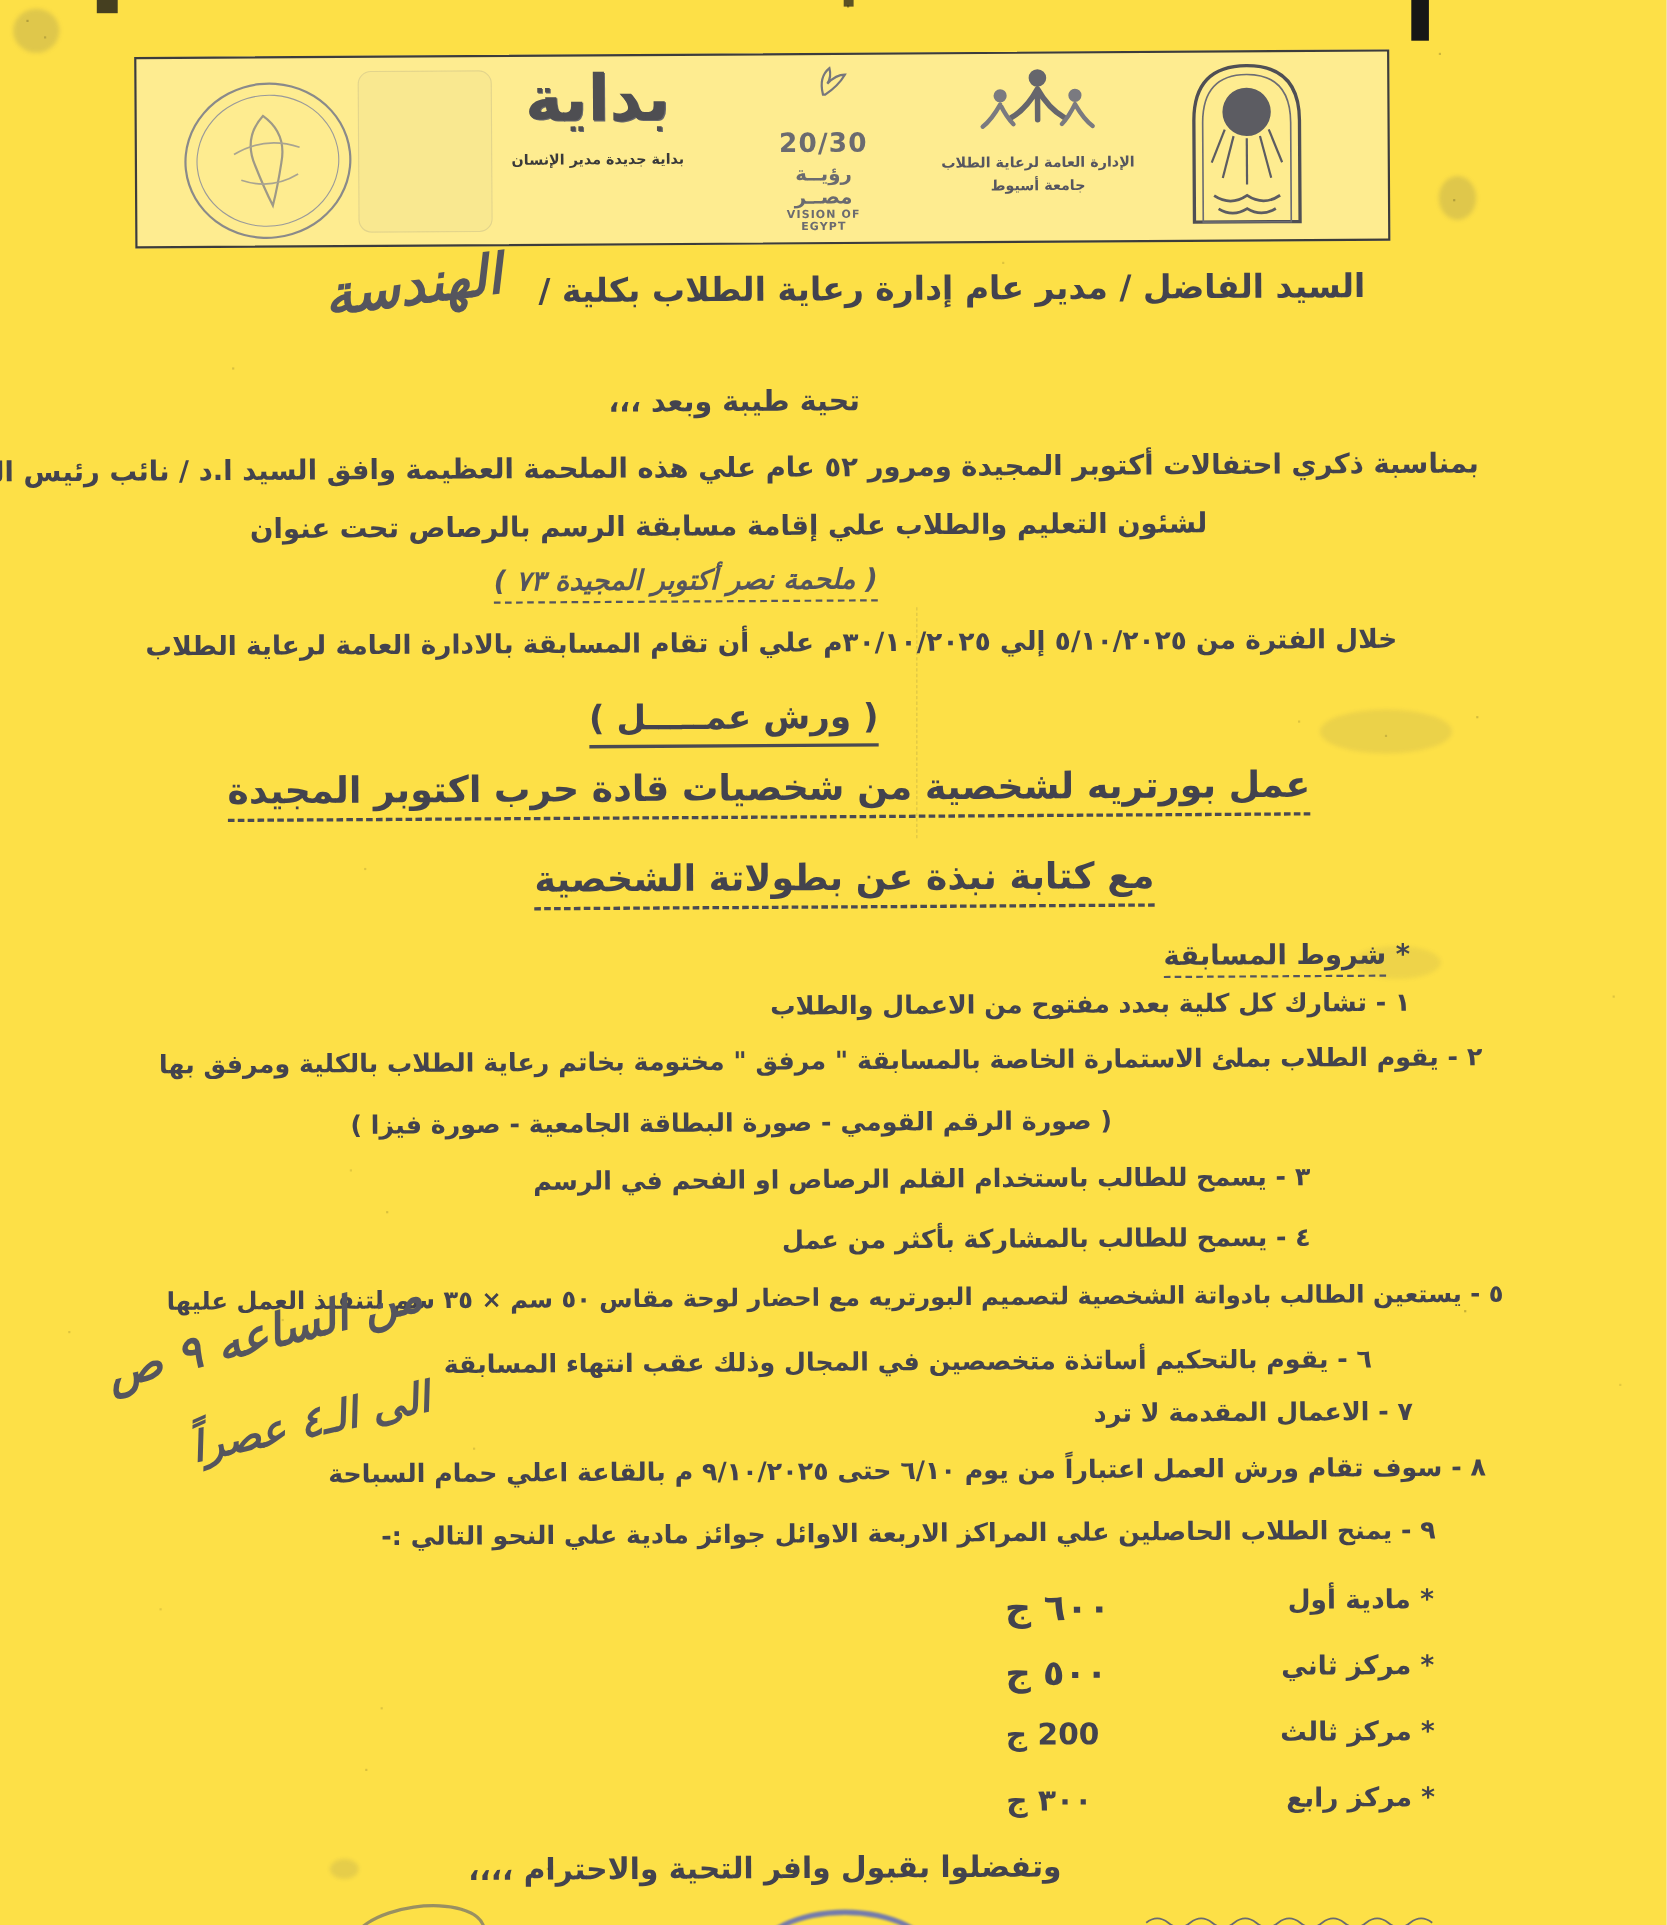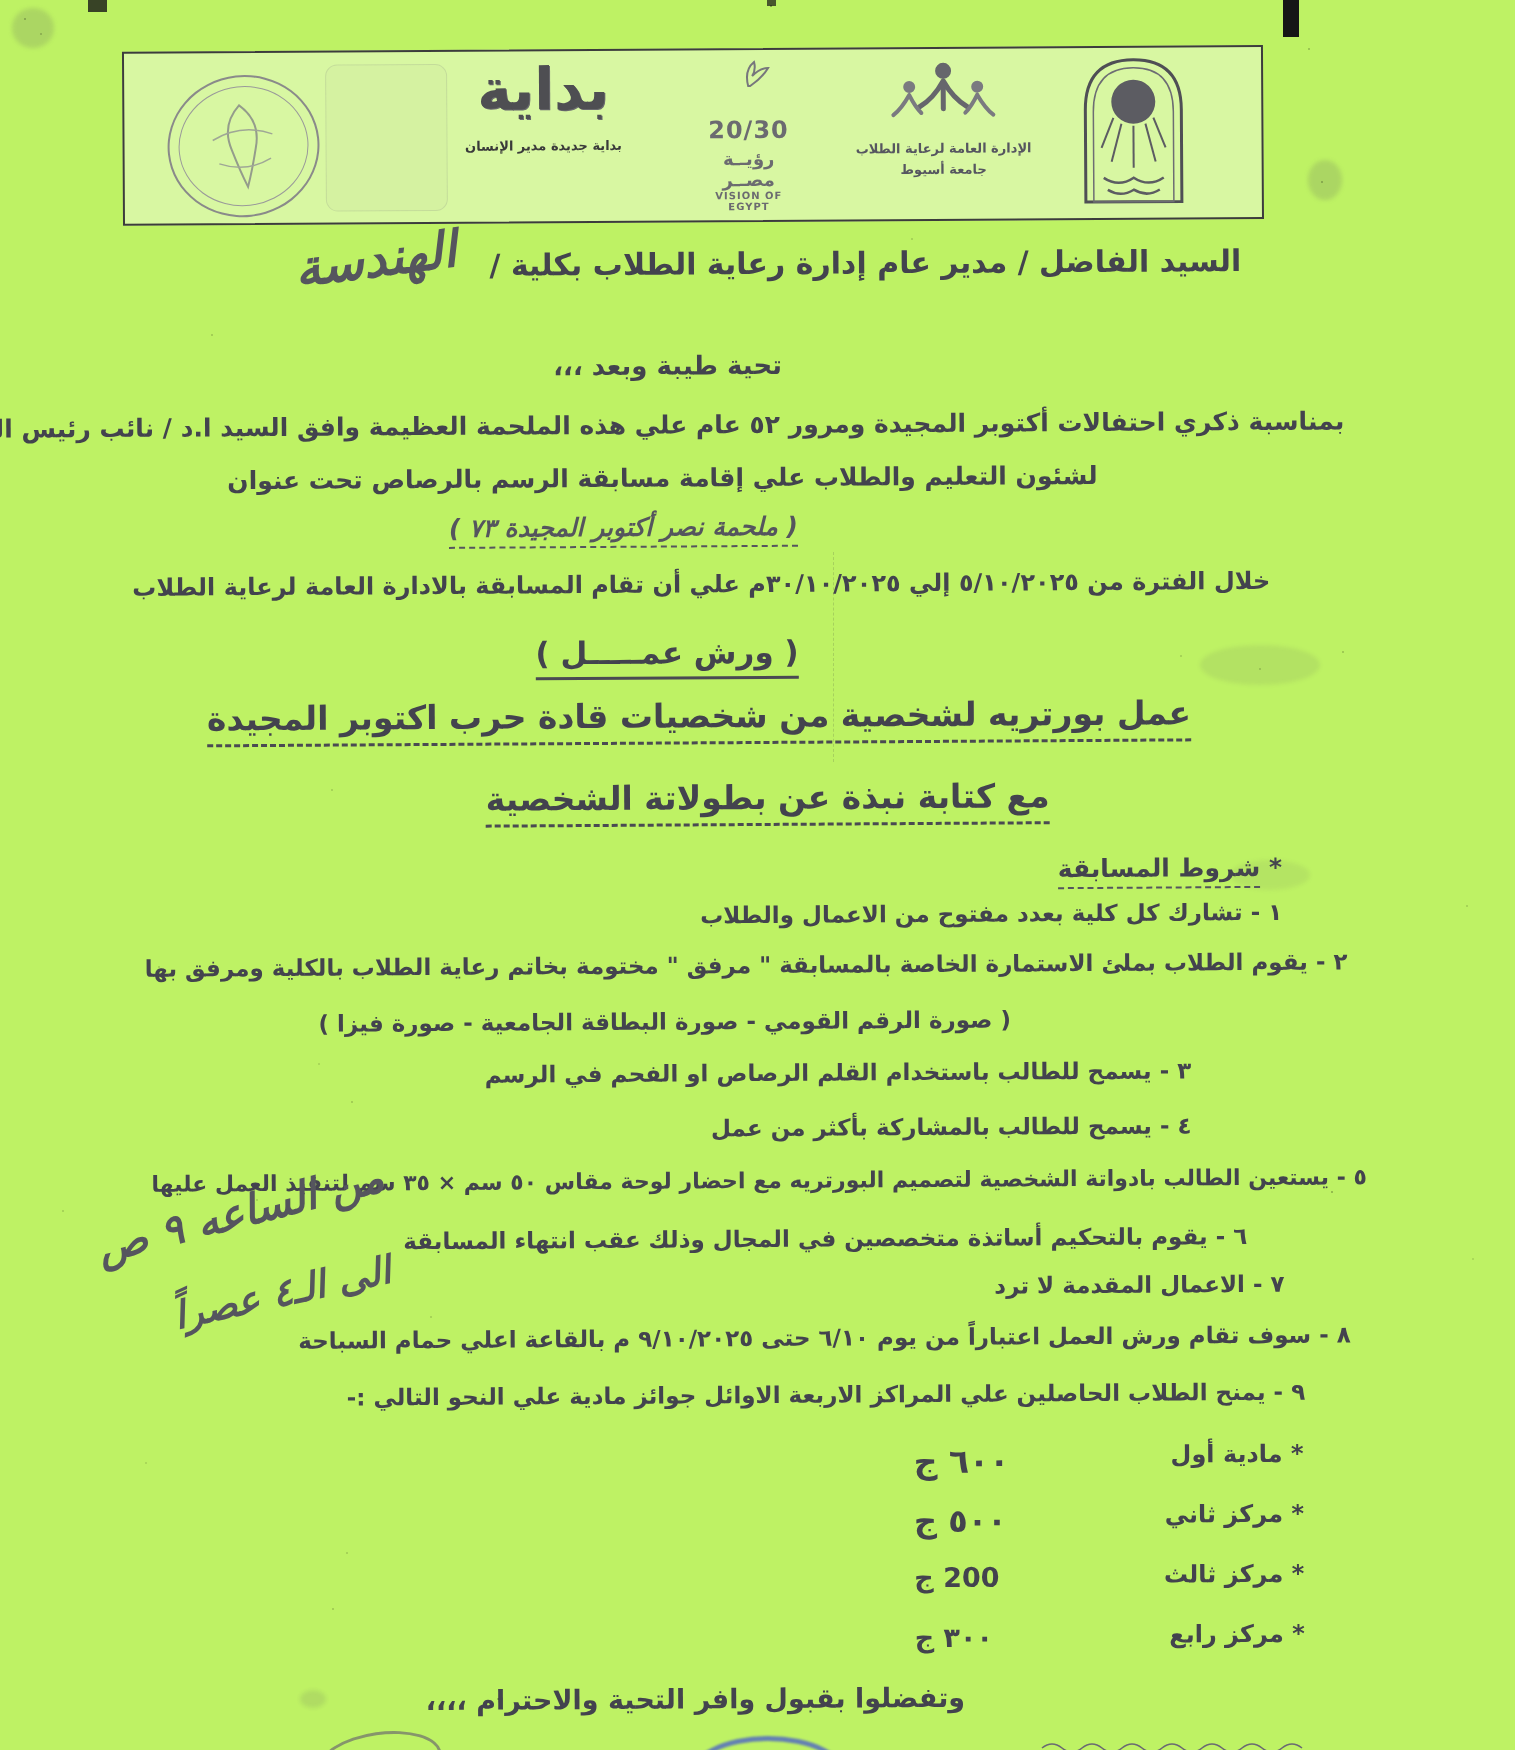--- a/index.html
+++ b/index.html
@@ -1,18 +1,18 @@
 <!DOCTYPE html>
 <html lang="ar" dir="rtl"><head>
 <meta charset="utf-8">
 <style>
   html,body{margin:0;padding:0;background:#e8e8e6;}
   .page{
     position:relative;width:1515px;height:1750px;margin:0 auto;
-    background:#bef264;overflow:hidden;
+    background:#fde047;overflow:hidden;
     font-family:"DejaVu Sans",sans-serif;color:#3e3e49;direction:rtl;
   }
   .skew{position:absolute;inset:0;transform:rotate(-0.35deg);transform-origin:50% 50%;}
   .t{position:absolute;font-weight:bold;white-space:nowrap;color:#43434e;}
   .hand{color:#55555e;font-style:italic;}
   
   .head-box{position:absolute;left:127px;top:48px;width:1137px;height:170px;
     border:2px solid #3c3c3c;background:rgba(255,255,255,0.4);}
   .seal{position:absolute;left:172px;top:72px;width:148px;height:138px;
     border:2px solid #8a8a8a;border-radius:50%;transform:rotate(-6deg);}

